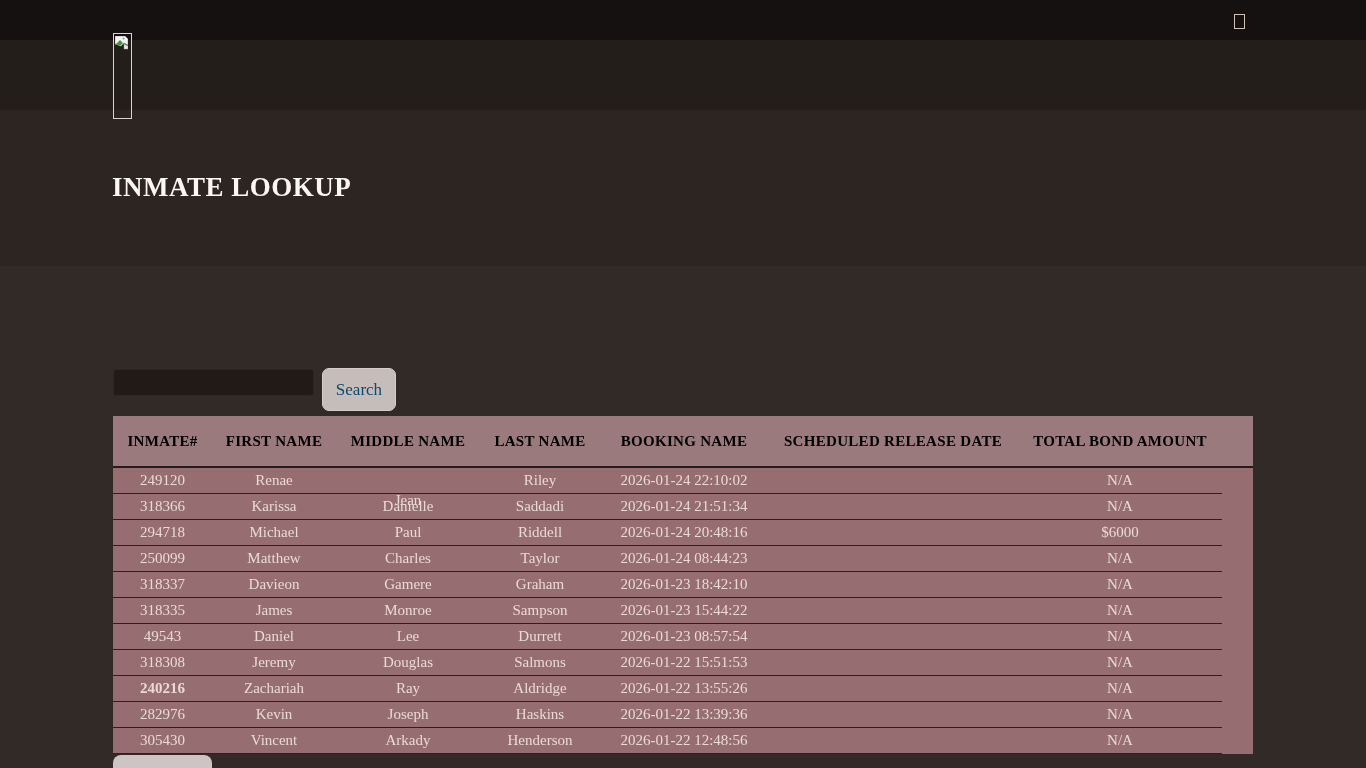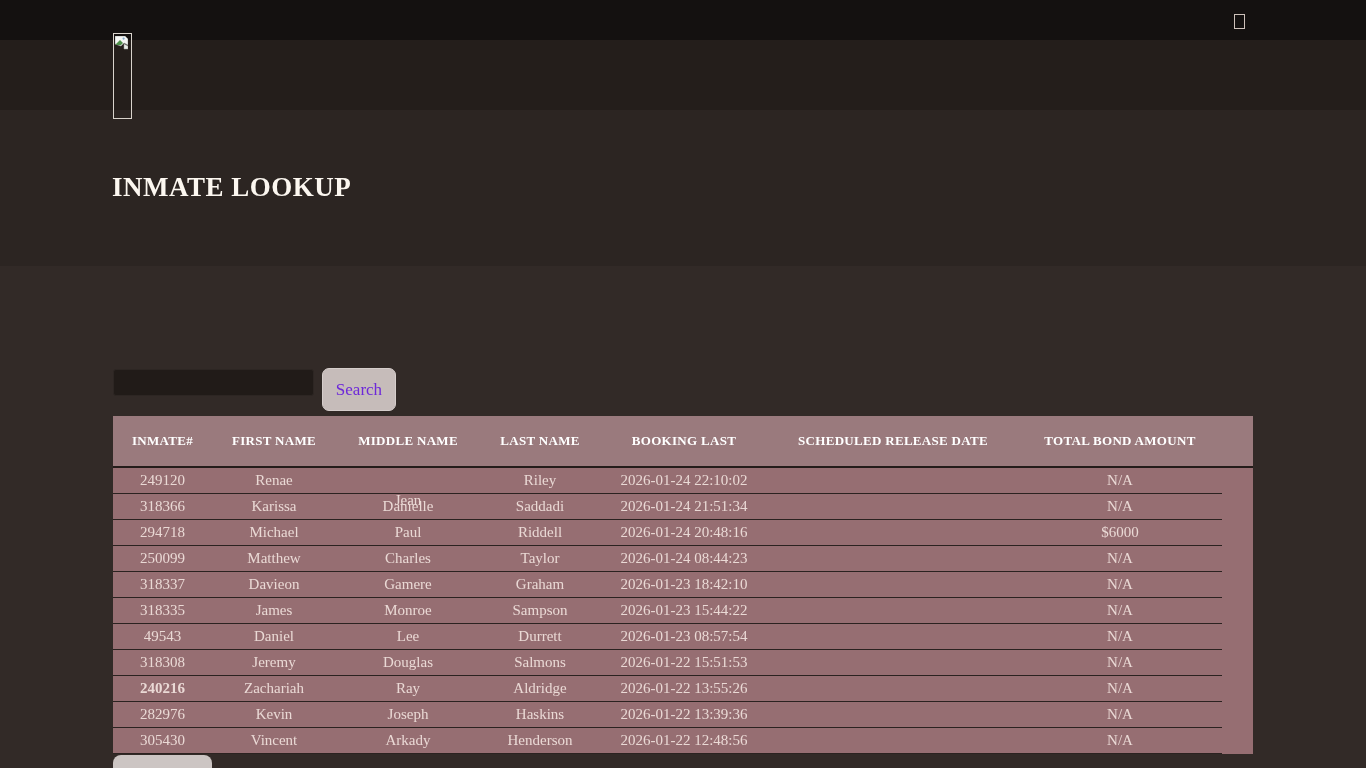--- a/index.html
+++ b/index.html
@@ -76,21 +76,21 @@
     font-family: "Liberation Serif", serif;
     font-size: 15px;
     z-index: 2;
   }
   .search-button {
     position: absolute; left: 322px; top: 368px;
     width: 74px; height: 43px;
     background: #c6bcba;
     border: 1px solid #d5cdcb;
     border-radius: 7px;
-    color: #6d28d9;
+    color: #0c4a6e;
     font-family: "Liberation Serif", serif;
     font-size: 17px;
     cursor: pointer;
     z-index: 2;
   }
 
   
   .table {
     position: absolute; left: 113px; top: 416px;
     width: 1140px; height: 338px;
@@ -109,22 +109,22 @@
   .thead-bg {
     position: absolute; top: 0; left: 0;
     width: 1140px; height: 50px;
     background: #9a7a7d;
     border-bottom: 2px solid #241c1a;
   }
   .thead { position: relative; z-index: 1; }
   .hcell {
     text-align: center;
     font-weight: bold;
-    color: #ffffff;
-    font-size: 13px;
+    color: #000000;
+    font-size: 15px;
     letter-spacing: 0.3px;
     flex: 0 0 auto;
   }
   .trow {
     display: flex;
     width: 1109px; height: 25px;
     border-bottom: 1px solid #2b2220;
     align-items: center;
   }
   .tcell {
@@ -174,21 +174,21 @@
 <input class="search-input" type="text" value="" style="">
 <button class="search-button">Search</button>
 
 <div class="table">
   <div class="thead-bg"></div>
   <div class="thead">
       <div class="hcell" style="width: 99px;">INMATE#</div>
       <div class="hcell" style="width: 124px;">FIRST NAME</div>
       <div class="hcell" style="width: 144px;">MIDDLE NAME</div>
       <div class="hcell" style="width: 120px;">LAST NAME</div>
-      <div class="hcell" style="width: 168px;">BOOKING LAST</div>
+      <div class="hcell" style="width: 168px;">BOOKING NAME</div>
       <div class="hcell" style="width: 250px;">SCHEDULED RELEASE DATE</div>
       <div class="hcell" style="width: 204px;">TOTAL BOND AMOUNT</div>
     </div>
   <div class="tbody">
       <div class="trow">
         <div class="tcell" style="width: 99px;">249120</div>
         <div class="tcell" style="width: 124px;">Renae</div>
         <div class="tcell" style="width: 144px; margin-top: 39px;">Jean</div>
         <div class="tcell" style="width: 120px;">Riley</div>
         <div class="tcell" style="width: 168px;">2026-01-24 22:10:02</div>

